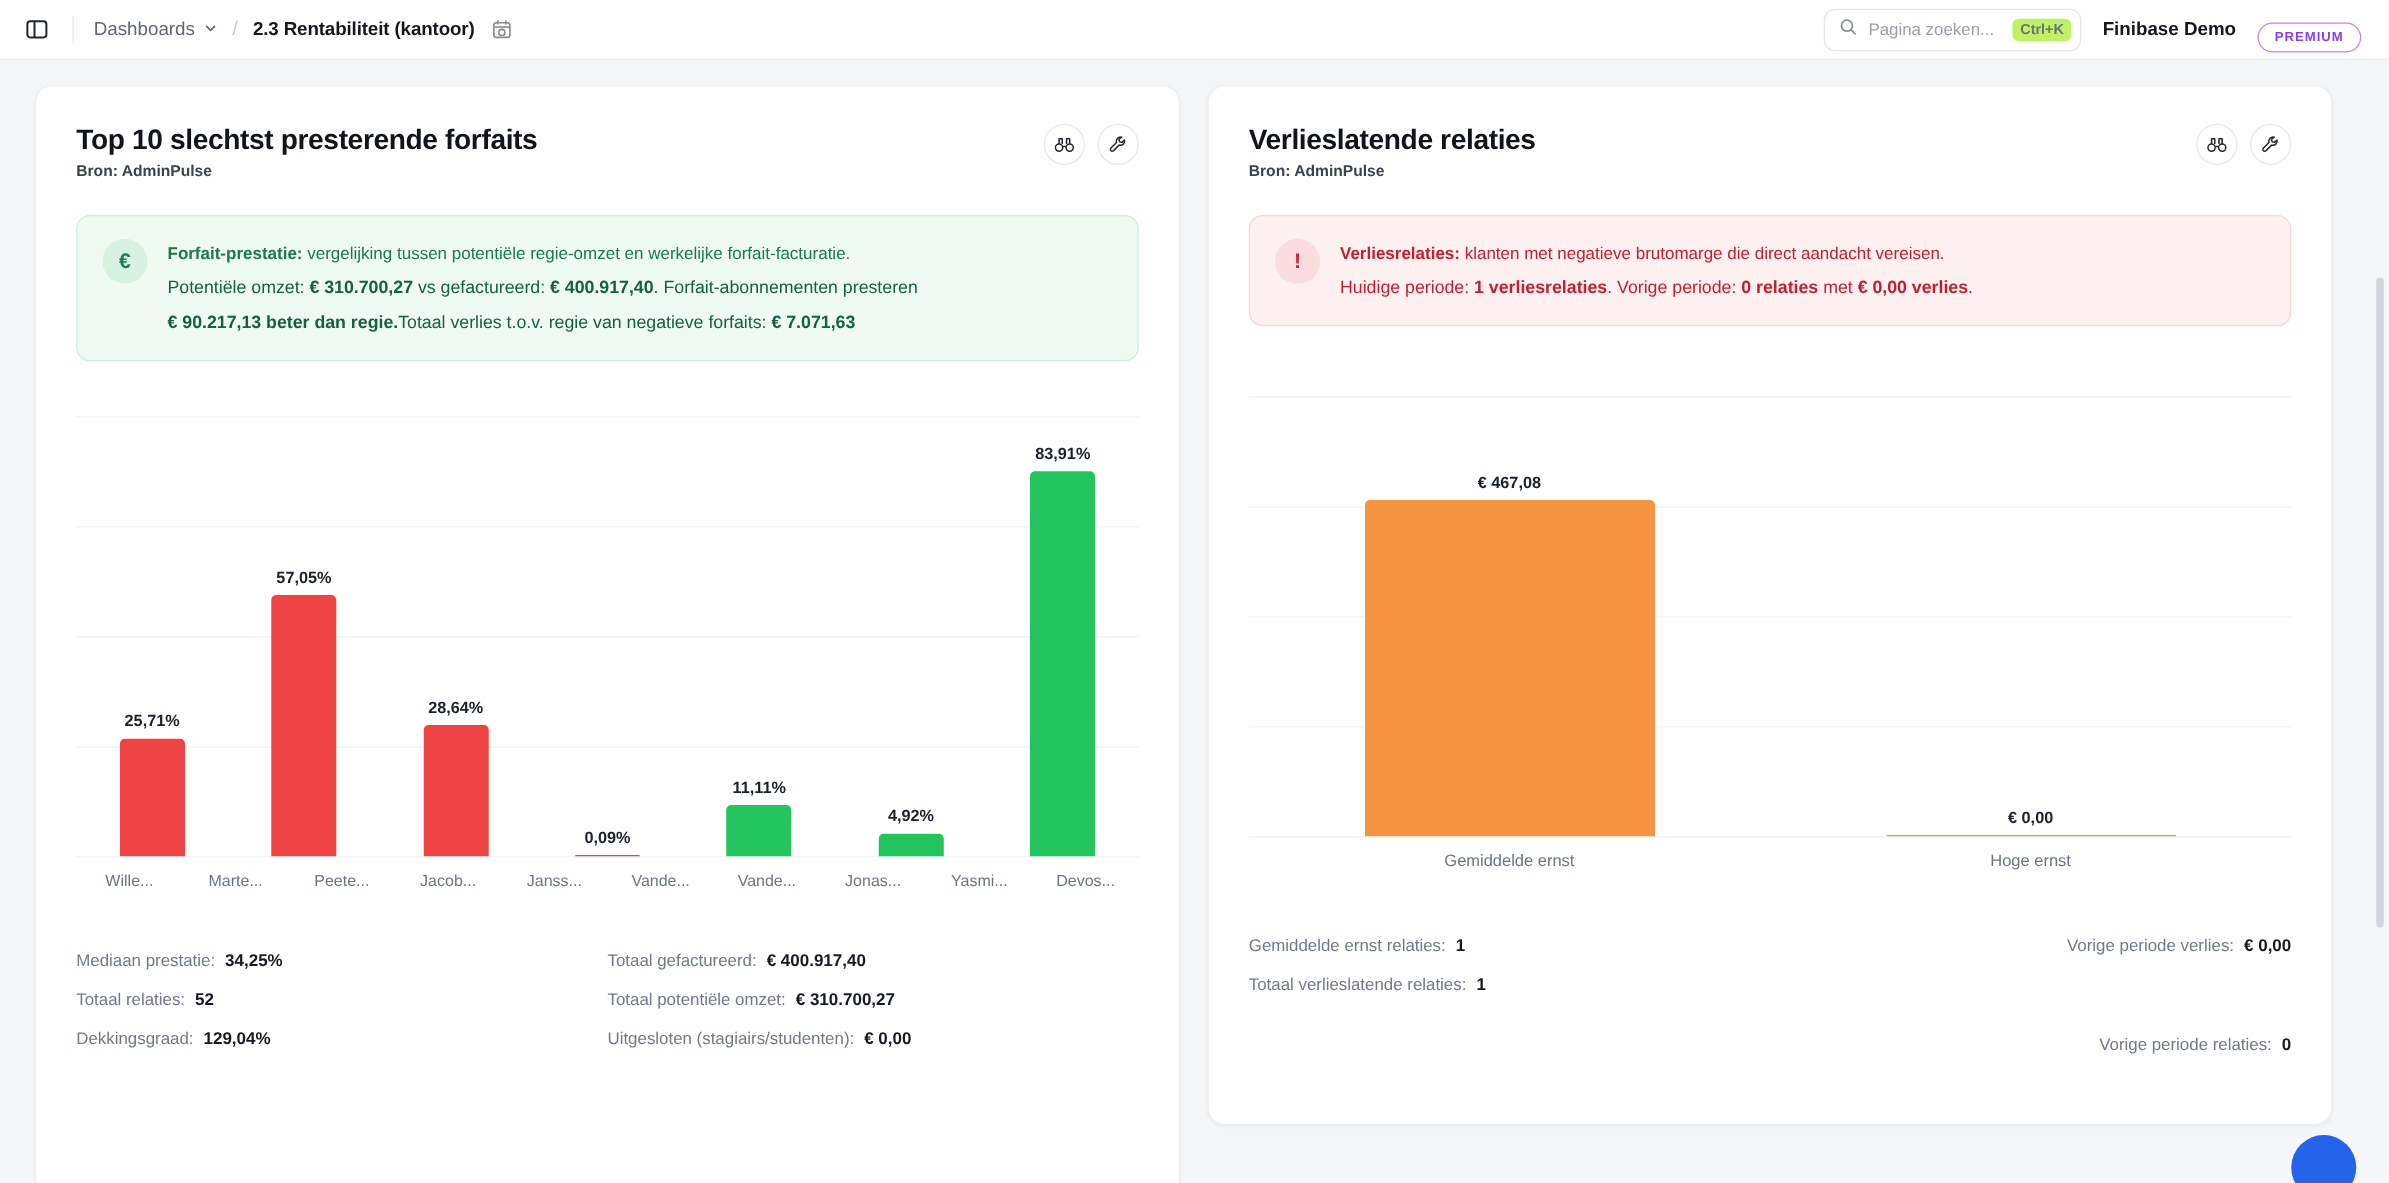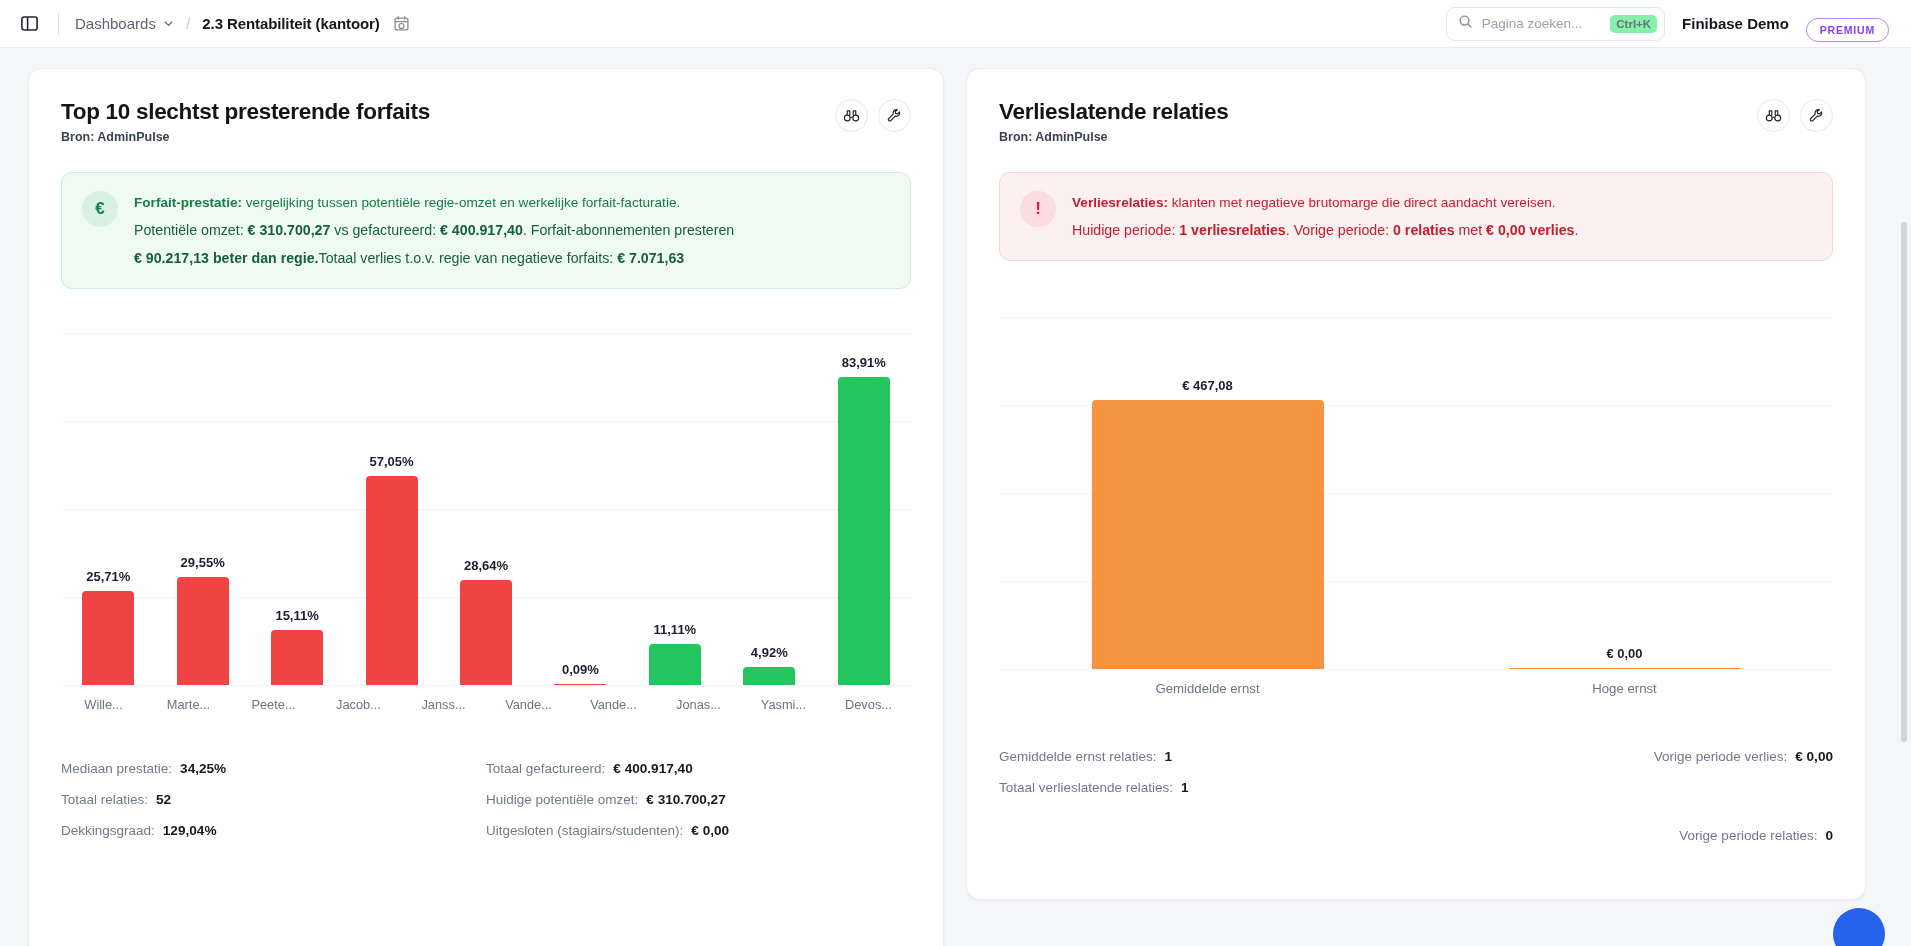--- a/index.html
+++ b/index.html
@@ -40,22 +40,22 @@
   .topbar-right { margin-left: auto; display: flex; align-items: center; gap: 17px; }
   .searchbox {
     display: flex; align-items: center; gap: 9px;
     height: 34px; padding: 0 7px 0 11px;
     border: 1px solid #e4e6ea; border-radius: 9px;
     background: #fff; cursor: text; min-width: 170px;
   }
   .searchbox .ph { font-size: 13.5px; color: #9aa0aa; }
   .kbd {
     font-size: 11.5px; font-weight: 700; color: #6b717c;
-    background: #86efac; border-radius: 5px; padding: 3px 6px;
-    margin-left: 19px;
+    background: #bef264; border-radius: 5px; padding: 3px 6px;
+    margin-left: 6px;
   }
   .org-name { font-size: 15px; font-weight: 700; color: #14171d; }
   .premium {
     font-size: 10.5px; font-weight: 700; letter-spacing: .8px;
     color: #8b3df5; border: 1.3px solid #b987f9;
     border-radius: 999px; padding: 5px 13px; cursor: pointer; margin-top: 12px;
   }
 
   
   .canvas { position: absolute; top: 48px; left: 0; width: 1911px; height: 898px; }
@@ -254,28 +254,20 @@
           <div class="gl" style="top: 0%;"></div>
           <div class="gl" style="top: 25%;"></div>
           <div class="gl" style="top: 50%;"></div>
           <div class="gl" style="top: 75%;"></div>
           <div class="gl" style="top: 100%;"></div>
         </div>
       <div class="bars" id="bars-left">
           <div class="barcol">
             <div class="barval">25,71%</div>
             <div class="bar" style="height: 94.27px; background: rgb(239, 68, 68);"></div>
-          </div>
-          <div class="barcol">
-            <div class="barval">29,55%</div>
-            <div class="bar" style="height: 108.35px; background: rgb(239, 68, 68);"></div>
-          </div>
-          <div class="barcol">
-            <div class="barval">15,11%</div>
-            <div class="bar" style="height: 55.4033px; background: rgb(239, 68, 68);"></div>
           </div>
           <div class="barcol">
             <div class="barval">57,05%</div>
             <div class="bar" style="height: 209.183px; background: rgb(239, 68, 68);"></div>
           </div>
           <div class="barcol">
             <div class="barval">28,64%</div>
             <div class="bar" style="height: 105.013px; background: rgb(239, 68, 68);"></div>
           </div>
           <div class="barcol">
@@ -323,21 +315,21 @@
             <span class="stat-label">Dekkingsgraad:</span>
             <span class="stat-value">129,04%</span>
           </div>
         </div>
       <div class="stats-col" id="stats-left-b">
           <div class="stat-row">
             <span class="stat-label">Totaal gefactureerd:</span>
             <span class="stat-value">€ 400.917,40</span>
           </div>
           <div class="stat-row">
-            <span class="stat-label">Huidige potentiële omzet:</span>
+            <span class="stat-label">Totaal potentiële omzet:</span>
             <span class="stat-value">€ 310.700,27</span>
           </div>
           <div class="stat-row">
             <span class="stat-label">Uitgesloten (stagiairs/studenten):</span>
             <span class="stat-value">€ 0,00</span>
           </div>
         </div>
     </div>
   </div>
 

